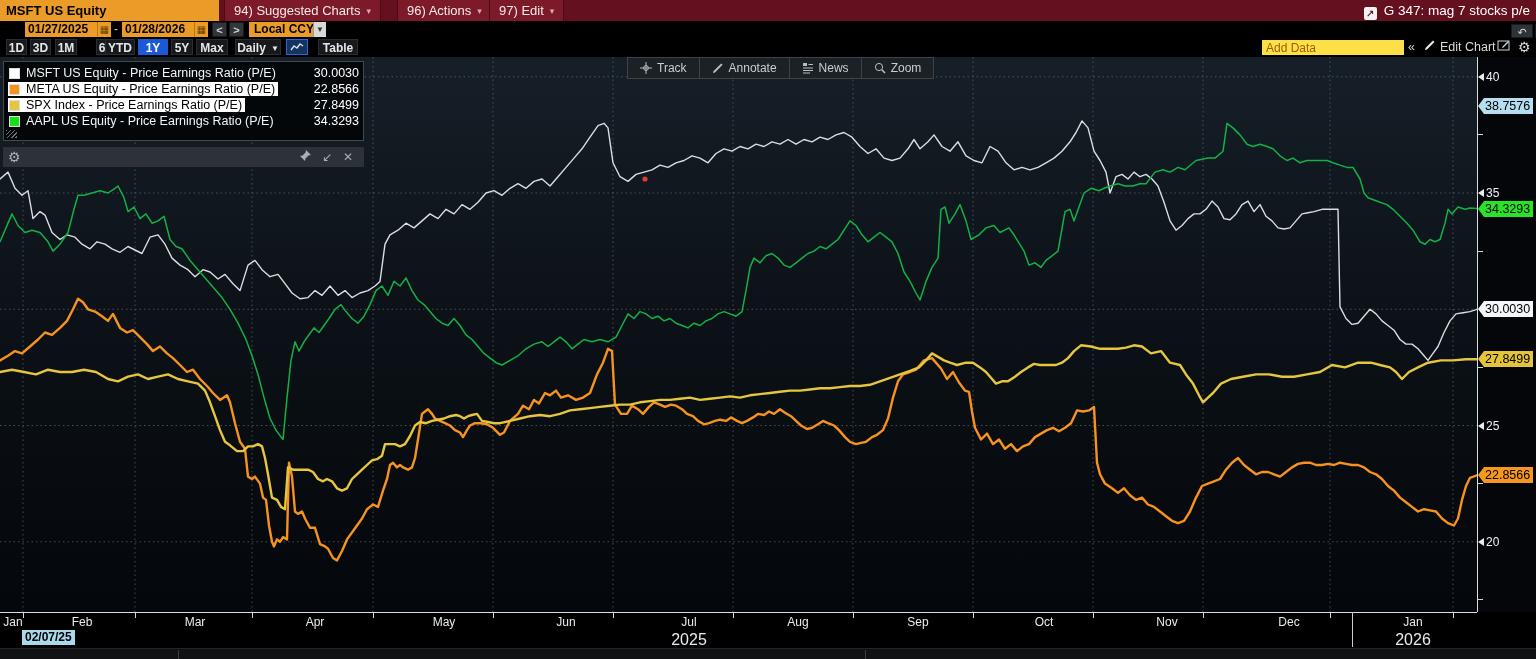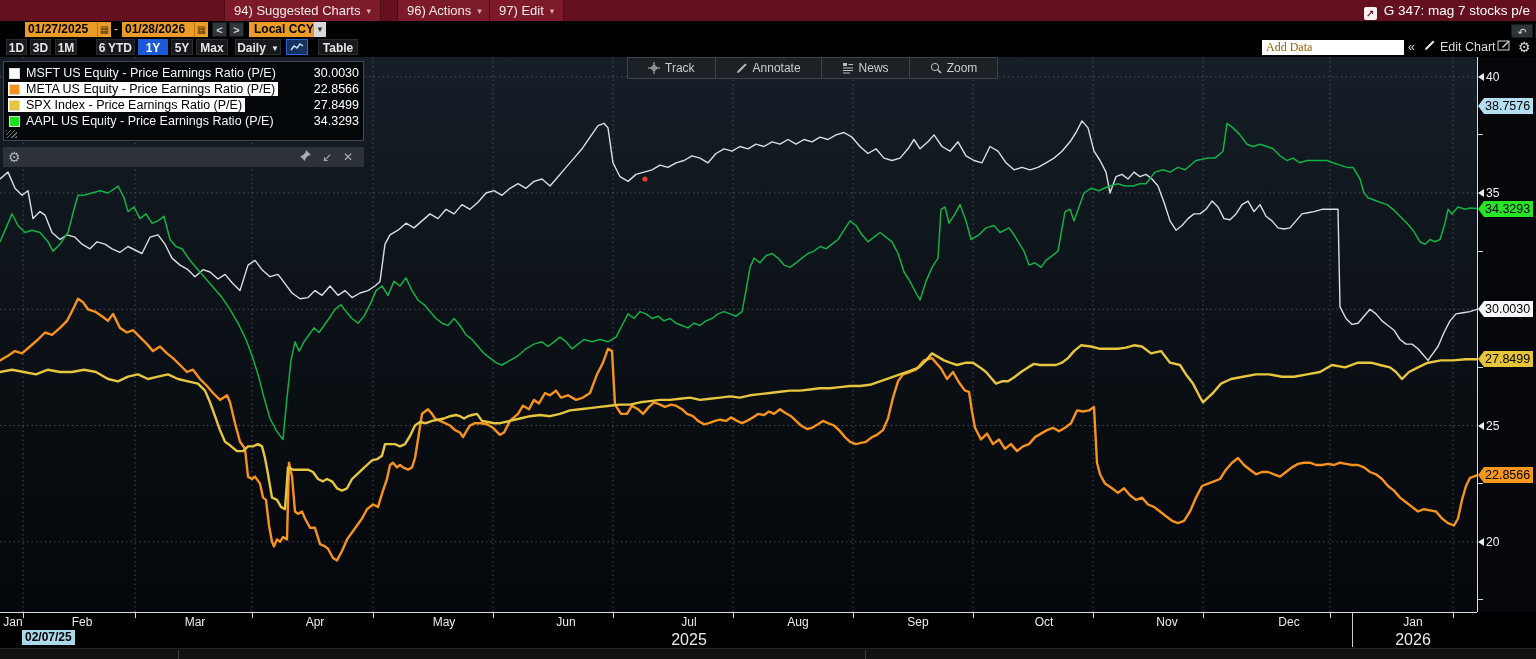--- a/index.html
+++ b/index.html
@@ -36,41 +36,41 @@
   .histBtn.dim{color:#5d6songs468;color:#5d6468;}
 
   
   #bar3{left:0;top:39px;width:1536px;height:17px;background:#000;}
   .tab{top:0;height:16px;background:#17191c;color:#e4e6e8;font-size:12px;font-weight:700;
     line-height:16px;text-align:center;border:1px solid #2a2d30;box-sizing:border-box;cursor:pointer;}
   .tab.active{background:#1b59d7;border-color:#1b59d7;color:#fff;}
   #freqTab:after{content:"▼";font-size:8px;margin-left:5px;position:relative;top:-1px;}
   #chartTypeBtn{top:0;width:22px;height:16px;background:#16325e;border:1px solid #2b66d9;box-sizing:border-box;cursor:pointer;}
   #chartTypeBtn svg{display:block;margin:2px auto 0;}
-  #addData{top:1px;left:1262px;width:142px;height:15px;background:#ffffff;border:none;color:#9a5f05;
-    font-size:12px;padding:0 4px;box-sizing:border-box;outline:none;font-family:Liberation Serif, serif;}
+  #addData{top:1px;left:1262px;width:142px;height:15px;background:#fde047;border:none;color:#9a5f05;
+    font-size:12px;padding:0 4px;box-sizing:border-box;outline:none;font-family:Liberation Sans, sans-serif;}
   #addData::placeholder{color:#9a5f05;opacity:1;}
   .rightTool{top:0;height:16px;color:#d6dadd;font-size:12.5px;line-height:16px;cursor:pointer;}
 
   
   #plot{left:0;top:57px;width:1477px;height:555px;background:linear-gradient(180deg,#161f28 0%,#0d1319 40%,#04070b 100%);}
   #plot svg{position:absolute;left:0;top:0;}
   #axisRight{left:1477px;top:57px;width:59px;height:555px;background:#04060a;border-left:1px solid #d9dde0;}
   .ytick{position:absolute;left:0;display:flex;align-items:center;height:14px;margin-top:-7px;color:#f0f2f4;font-size:12px;}
   .ytick .arr{width:0;height:0;border-top:4px solid transparent;border-bottom:4px solid transparent;
     border-right:6px solid #e8ebed;margin-right:2px;}
   .minortick{position:absolute;left:0;width:5px;height:1px;background:#cfd4d8;}
   .badge{position:absolute;left:0;display:flex;align-items:center;height:16px;margin-top:-8px;}
   .badge .notch{width:0;height:0;border-top:8px solid transparent;border-bottom:8px solid transparent;border-right-style:solid;border-right-width:6px;}
   .badge .txt{height:16px;line-height:16px;font-size:12.5px;color:#000;padding:0 3px 0 1px;font-weight:400;white-space:nowrap;}
 
   
   #chartBtns{left:627px;top:57px;height:20px;display:flex;}
   .cbtn{display:flex;align-items:center;height:20px;background:rgba(28,33,38,.9);border:1px solid #3c4349;
-    color:#c9ced3;font-size:12px;padding:0 20px;margin-right:-1px;cursor:pointer;}
+    color:#c9ced3;font-size:12px;padding:0 12px;margin-right:-1px;cursor:pointer;}
   .cbtn svg{margin-right:5px;}
 
   
   #legend{left:3px;top:61px;width:361px;background:rgba(3,5,7,.93);border:1px solid #43484e;box-sizing:border-box;padding:3px 0 2px;}
   .lrow{display:flex;align-items:center;height:16px;padding:0 4px;cursor:pointer;white-space:nowrap;}
   .lrow .lbl{display:flex;align-items:center;color:#f2f4f5;font-size:12.5px;padding:0 3px 0 1px;}
   .lrow.hl .lbl{background:#fff;color:#000;}
   .lrow .sw{width:11px;height:11px;border:1px solid #dcdcdc;box-sizing:border-box;margin-right:6px;flex:none;}
   .lrow .val{margin-left:auto;color:#fff;font-size:12.5px;}
   #legendGrip{width:11px;height:8px;margin:1px 0 0 2px;
@@ -92,20 +92,21 @@
 
   #footStrip{left:0;top:648px;width:1536px;height:11px;background:#101214;border-top:1px solid #232629;}
   .footDiv{position:absolute;top:1px;width:1px;height:10px;background:#3a3e42;}
 </style>
 </head>
 <body>
 
 <div id="app">
 
   <div id="bar1" class="abs">
+    <div id="securityBox" class="abs">MSFT US Equity</div>
     <div class="menuBtn abs" style="left:224px">94) Suggested Charts</div>
     <div class="menuBtn abs" style="left:397px">96) Actions</div>
     <div class="menuBtn abs" style="left:489px">97) Edit</div>
     <div id="grpTitle" class="abs">
       <span class="exp">↗</span><span>G 347: mag 7 stocks p/e</span>
     </div>
   </div>
 
   <div id="bar2" class="abs">
     <div class="dateField abs" style="left:2px;width:72px">01/27/2025</div>

